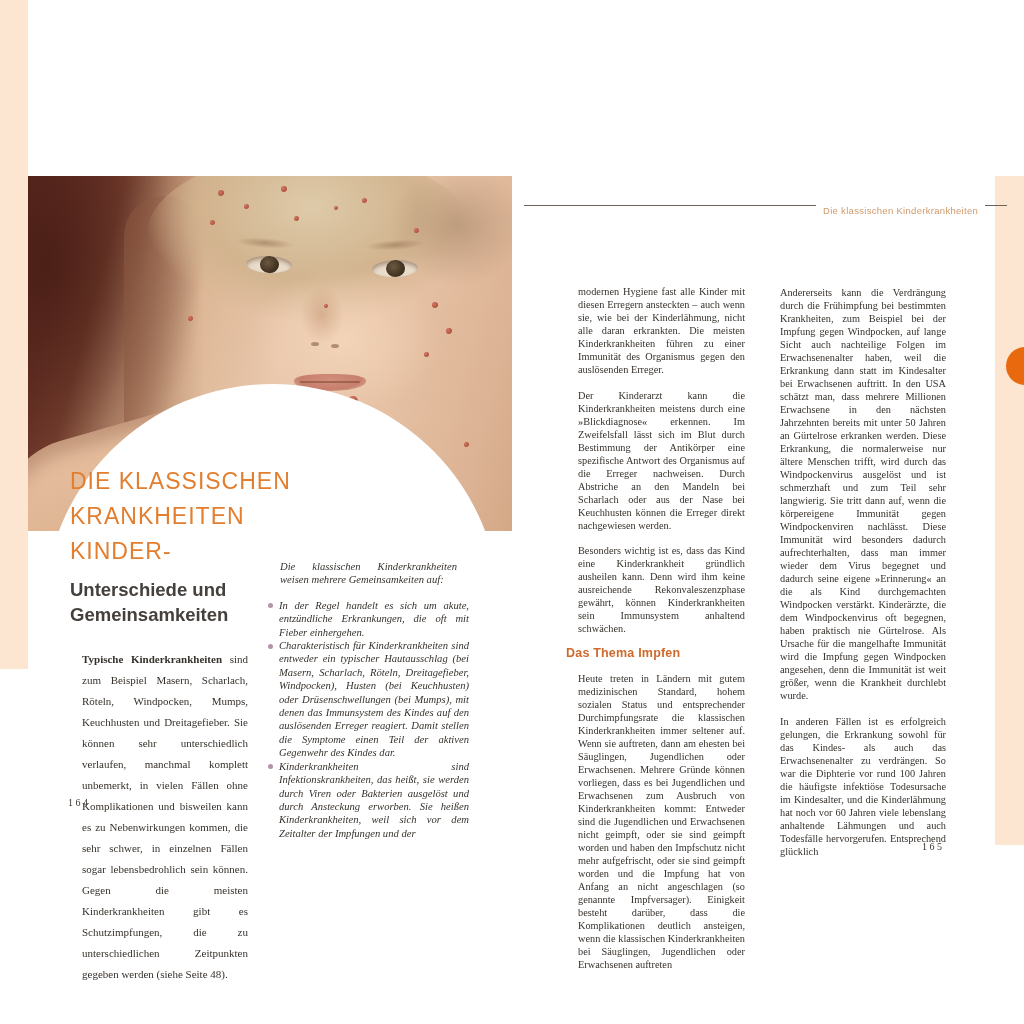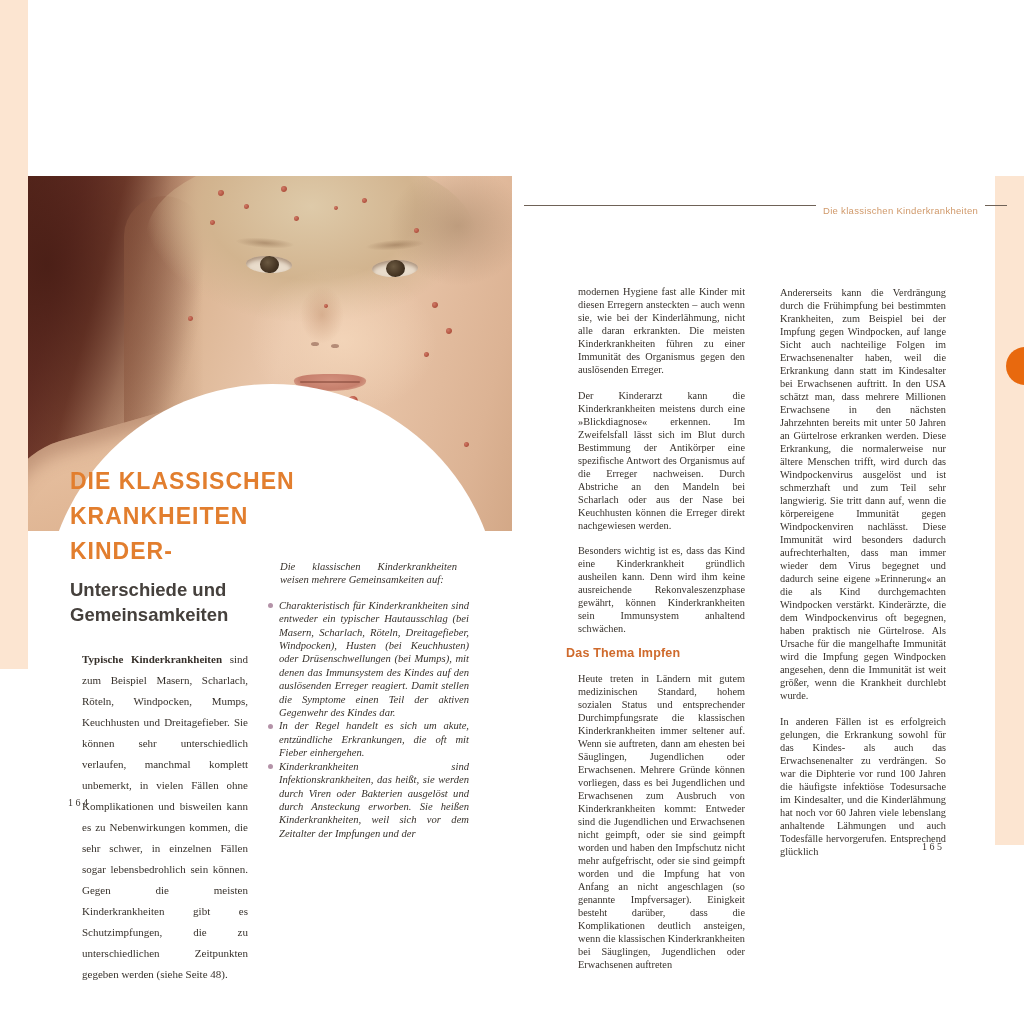--- a/index.html
+++ b/index.html
@@ -34,21 +34,21 @@
             background:radial-gradient(ellipse at 50% 35%,#d28f7c 0%,#c67f6c 60%,rgba(198,127,108,0) 100%);}
   .ph-mouth::after{content:"";position:absolute;left:6px;right:6px;top:7px;height:2px;border-radius:2px;background:rgba(130,70,55,.55);}
   .ph-chin{left:258px;top:238px;width:96px;height:36px;border-radius:50%;background:radial-gradient(ellipse,rgba(180,125,95,.32),rgba(180,125,95,0) 70%);}
   .ph-arm{left:-30px;top:238px;width:336px;height:160px;border-radius:80px;transform:rotate(-16deg);
           background:linear-gradient(#e7c0a0,#d9ad8a);box-shadow:inset 0 12px 18px rgba(120,70,50,.35);}
   .spot{position:absolute;border-radius:50%;background:radial-gradient(circle at 35% 35%,#d07a66,#b0523f 65%,rgba(176,82,63,0) 100%);}
   .spot.big{background:radial-gradient(circle at 35% 35%,#e09181,#b44f3c 60%,rgba(180,79,60,0) 100%);}
   
   .title-circle{position:absolute;left:44px;top:384px;width:456px;height:456px;border-radius:50%;background:#ffffff;}
   .chapter-title{position:absolute;left:70px;top:464px;width:290px;margin:0;
-                 font-family:"Liberation Sans",sans-serif;font-weight:700;font-size:23px;line-height:35px;
+                 font-family:"Liberation Sans",sans-serif;font-weight:400;font-size:23px;line-height:35px;
                  letter-spacing:1px;color:#e27e2e;}
   .section-heading{position:absolute;left:70px;top:577px;width:180px;margin:0;
                    font-family:"Liberation Sans",sans-serif;font-weight:600;font-size:18.5px;line-height:25px;color:#45403c;}
   
   .col{position:absolute;text-align:justify;hyphens:none;}
   .col p{margin:12px;}
   .col p.gap{margin-top:13px;}
   .col-a{left:70px;top:637px;width:190px;font-size:11px;line-height:21px;}
   .col-b{left:268px;top:548px;width:201px;font-size:10.6px;line-height:13.4px;font-style:italic;}
   .col-c{left:566px;top:273px;width:191px;font-size:10.3px;line-height:13px;}
@@ -132,22 +132,22 @@
 
   <h2 class="section-heading">Unterschiede und Gemeinsamkeiten</h2>
 
   <div class="col col-a">
     <p><b class="lead">Typische Kinderkrankheiten</b><span> sind zum Beispiel Masern, Scharlach, Röteln, Windpocken, Mumps, Keuchhusten und Dreitagefieber. Sie können sehr unterschiedlich verlaufen, manchmal komplett unbemerkt, in vielen Fällen ohne Komplikationen und bisweilen kann es zu Nebenwirkungen kommen, die sehr schwer, in einzelnen Fällen sogar lebensbedrohlich sein können. Gegen die meisten Kinderkrankheiten gibt es Schutzimpfungen, die zu unterschiedlichen Zeitpunkten gegeben werden (siehe Seite 48).</span></p>
   </div>
 
   <div class="col col-b">
     <p>Die klassischen Kinderkrankheiten weisen mehrere Gemeinsamkeiten auf:</p>
     <ul>
+      <li><span>In der Regel handelt es sich um akute, entzündliche Erkrankungen, die oft mit Fieber einhergehen.</span></li>
       <li><span>Charakteristisch für Kinderkrankheiten sind entweder ein typischer Hautausschlag (bei Masern, Scharlach, Röteln, Dreitagefieber, Windpocken), Husten (bei Keuchhusten) oder Drüsenschwellungen (bei Mumps), mit denen das Immunsystem des Kindes auf den auslösenden Erreger reagiert. Damit stellen die Symptome einen Teil der aktiven Gegenwehr des Kindes dar.</span></li>
-      <li><span>In der Regel handelt es sich um akute, entzündliche Erkrankungen, die oft mit Fieber einhergehen.</span></li>
       <li><span>Kinderkrankheiten sind Infektionskrankheiten, das heißt, sie werden durch Viren oder Bakterien ausgelöst und durch Ansteckung erworben. Sie heißen Kinderkrankheiten, weil sich vor dem Zeitalter der Impfungen und der</span></li>
     </ul>
   </div>
 
   <div class="runhead">
     <div class="rh-rule l"></div>
     <div class="rh-text">Die klassischen Kinderkrankheiten</div>
     <div class="rh-rule r"></div>
   </div>
 

